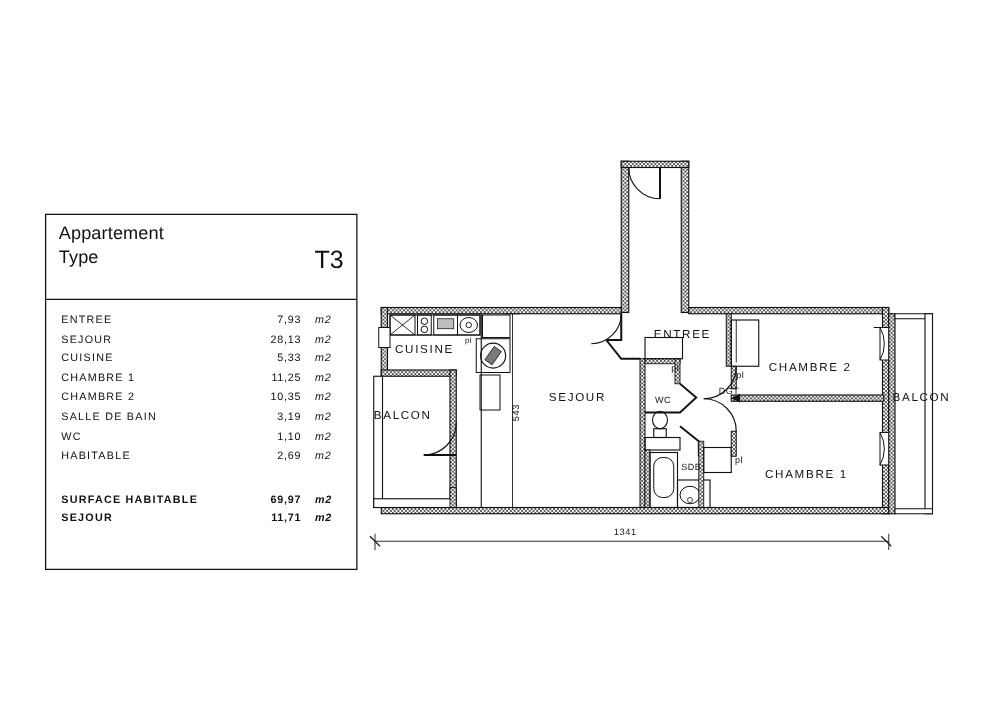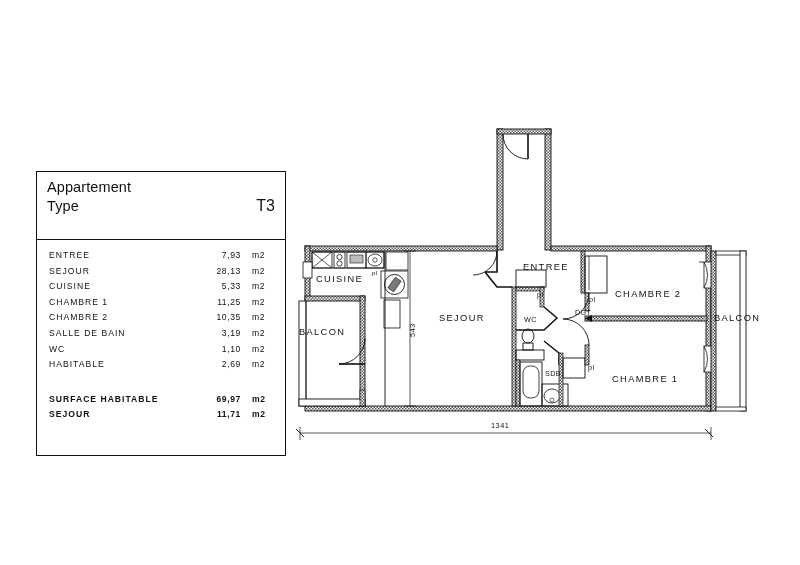--- a/index.html
+++ b/index.html
@@ -31,37 +31,37 @@
   .hdr-line{position:absolute;left:10px;right:10px;}
   .hdr-l1{top:6px;}
   .hdr-l2{top:25px;}
   .hdr-l3{top:50px;}
   .hdr-label{
     font-size:14.5px;color:#111;font-weight:400;
     letter-spacing:.1px;
   }
   .hdr-val{
     position:absolute;right:0;top:0;
-    font-size:16px;color:#111;
+    font-size:20px;color:#111;
   }
   .hdr-val.small{font-size:14px;}
 
   .rows{position:absolute;left:0;right:0;top:68px;padding:10px 10px 0 10px;}
   .arow{
     position:relative;
     height:15.6px;
     font-size:8.6px;
     letter-spacing:1.0px;
     color:#111;
     white-space:nowrap;
   }
   .arow .nm{position:absolute;left:2px;top:0;}
   .arow .vl{position:absolute;left:152px;top:0;width:42px;text-align:right;
             letter-spacing:.6px;}
-  .arow .un{position:absolute;left:205px;top:0;letter-spacing:.6px;}
+  .arow .un{position:absolute;left:205px;top:0;letter-spacing:.6px;font-style:italic;}
   .arow.total{font-weight:bold;}
   .totals{margin-top:19px;}
 
   
   .plan{position:absolute;left:0;top:0;width:800px;height:565px;pointer-events:none;}
   .plan svg{display:block;}
 
   .rlbl{
     position:absolute;
     font-size:9.3px;

